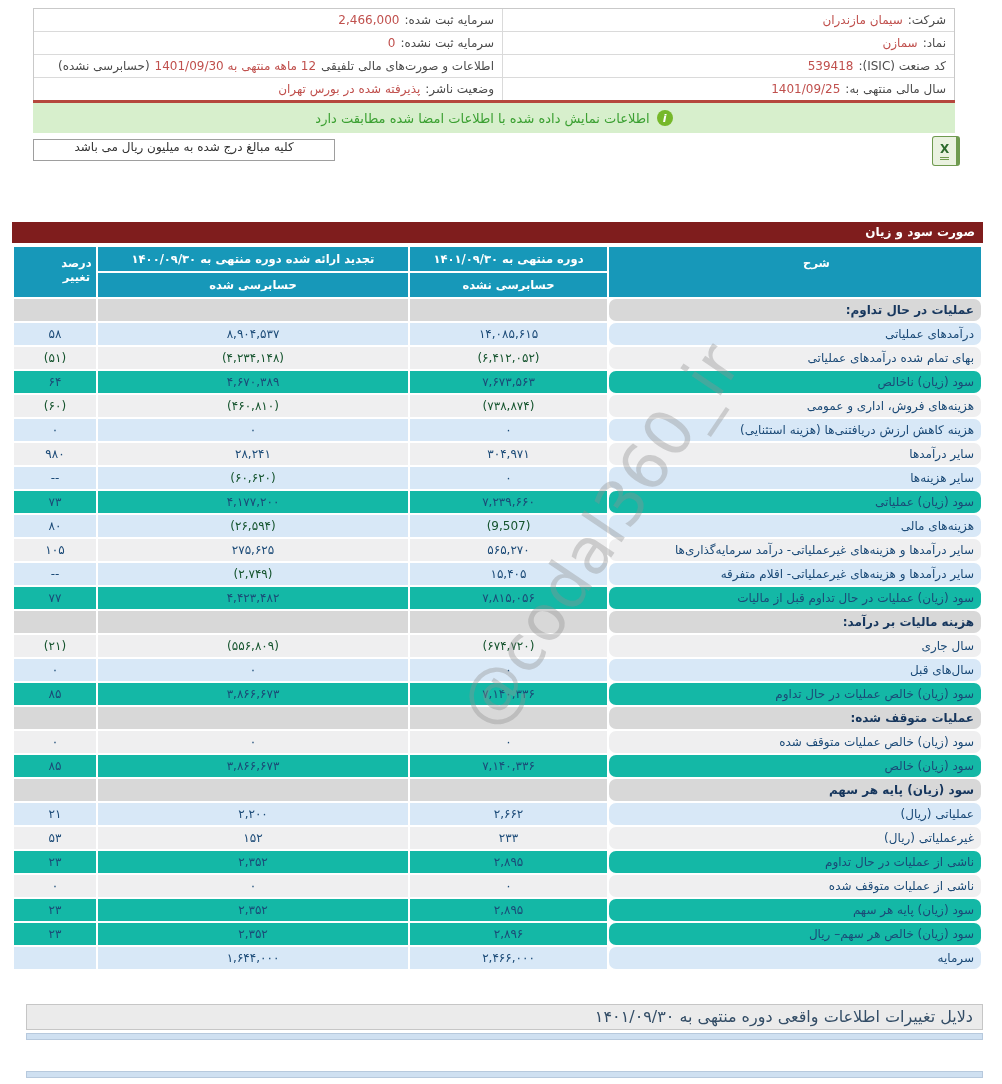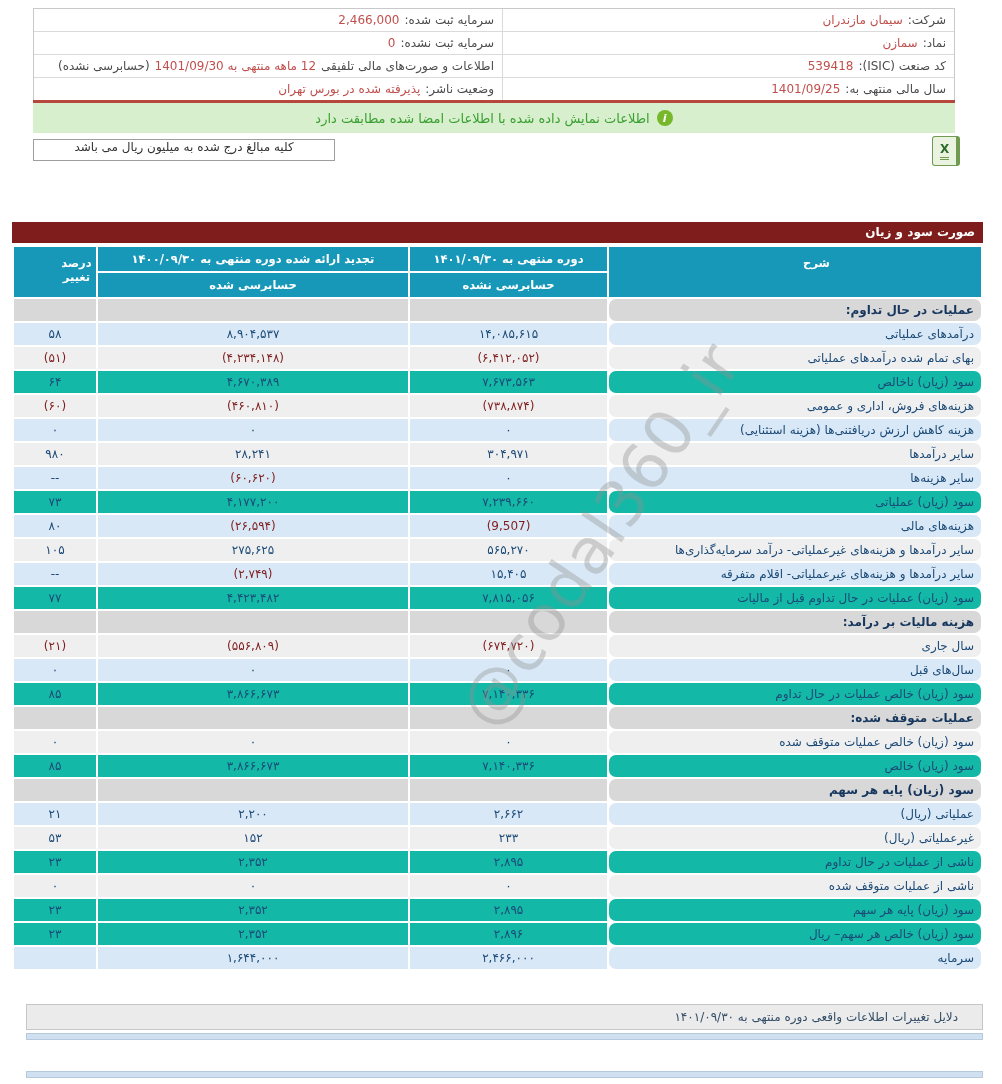--- a/index.html
+++ b/index.html
@@ -29,33 +29,33 @@
   
   .statement{position:absolute;top:222px;left:12px;width:971px;}
   .stmt-title{height:21px;background:#7f1d1d;color:#fff;font-size:12px;font-weight:bold;line-height:21px;padding-right:8px;box-sizing:border-box;}
   table.stmt{width:971px;border-collapse:separate;border-spacing:2px;table-layout:fixed;margin-top:2px;}
   table.stmt th{background:#1798b9;color:#fff;font-weight:bold;font-size:11.5px;text-align:center;padding:5px 2px;}
   table.stmt th.span2{vertical-align:top;padding-top:9px;padding-left:45px;}
   table.stmt td{font-size:12px;height:22px;padding:0 7px;box-sizing:border-box;}
   td.lbl{text-align:right;color:#1b4a77;border-radius:7px;}
   td.num{text-align:center;color:#1b4a77;}
   td.num span{unicode-bidi:embed;direction:ltr;}
-  td.num .neg, td.lbl .neg{color:#7f1d1d;}
+  td.num .neg, td.lbl .neg{color:#14532d;}
   .neg{color:#cc1414;}
   tr.row-blue td{background:#d8e8f7;}
   tr.row-white td{background:#efeff0;}
   tr.row-yellow td{background:#14b8a6;}
   tr.row-section td{background:#d8d8d8;}
   tr.row-section td.lbl{color:#16365d;font-weight:bold;}
 
   
   .watermark{position:absolute;top:535px;left:600px;transform:translate(-50%,-50%) rotate(-56deg);font-size:64px;color:rgba(145,145,145,0.38);letter-spacing:1px;white-space:nowrap;pointer-events:none;direction:ltr;z-index:5;}
 
   
-  .footer-bar{position:absolute;left:26px;width:957px;height:26px;background:#ebebeb;border:1px solid #c6c6c6;box-sizing:border-box;line-height:24px;padding-right:24px;font-size:12px;color:#334d66;}
+  .footer-bar{position:absolute;left:26px;width:957px;height:26px;background:#ebebeb;border:1px solid #c6c6c6;box-sizing:border-box;line-height:24px;padding-right:9px;font-size:16px;color:#334d66;}
   .footer-strip{position:absolute;left:26px;width:957px;height:7px;background:#cfe0f1;border:1px solid #b7c9dd;box-sizing:border-box;}
   .fb1{top:1004px;} .fs1{top:1033px;}
   .fb2{top:1042px;} .fs2{top:1071px;}
 </style>
 </head>
 <body>
 
 <div class="page">
 
   <div class="meta-table">

